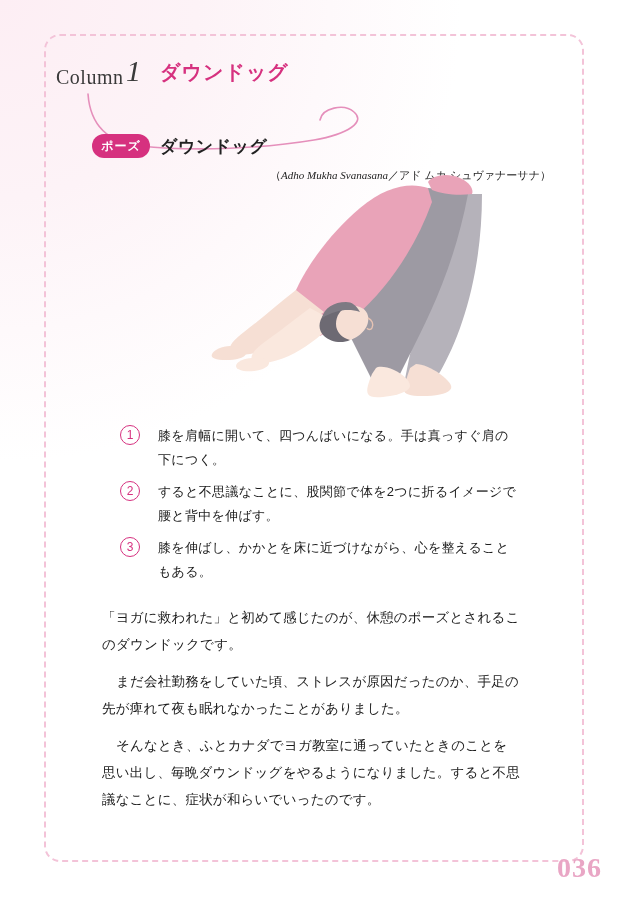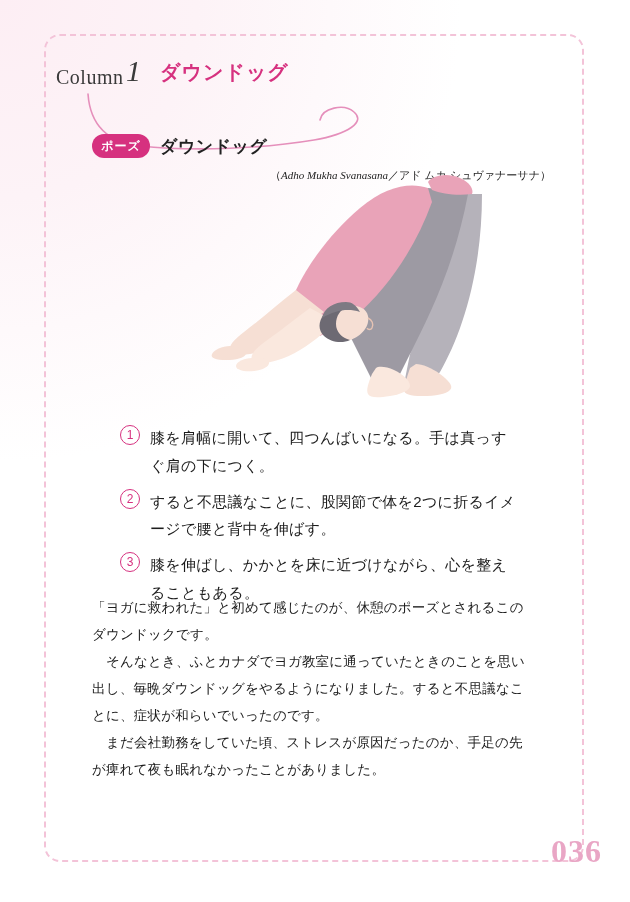--- a/index.html
+++ b/index.html
@@ -149,50 +149,50 @@
     border: 1.5px solid #d6317f;
     border-radius: 50%;
     color: #d6317f;
     font-size: 12px;
     display: flex;
     align-items: center;
     justify-content: center;
     box-sizing: border-box;
   }
   .step-text {
-    margin-left: 30px;
-    font-size: 15px;
+    margin-left: 38px;
+    font-size: 13px;
     line-height: 1.85;
     color: #1c1c1c;
     letter-spacing: 0.3px;
   }
   
   .body-text {
     position: absolute;
     left: 92px;
     top: 594px;
     width: 438px;
     font-size: 13.5px;
     line-height: 2.0;
     color: #1c1c1c;
     letter-spacing: 0.2px;
   }
   .body-text p {
-    margin: 0;
+    margin: 10px;
   }
   .indent {
     text-indent: 14px;
   }
   
   .page-num {
     position: absolute;
     right: 28px;
-    bottom: 32px;
-    font-family: "Liberation Serif", serif;
-    font-size: 32px;
+    bottom: 18px;
+    font-family: "Liberation Serif", serif;
+    font-size: 28px;
     font-weight: bold;
     color: #e9a6c5;
     letter-spacing: 1px;
   }
 </style>
 </head>
 <body>
 
 <div class="page">
 
@@ -250,18 +250,18 @@
       <div class="step-text">すると不思議なことに、股関節で体を2つに折るイメージで腰と背中を伸ばす。</div>
     </div>
     <div class="step">
       <div class="step-num">3</div>
       <div class="step-text">膝を伸ばし、かかとを床に近づけながら、心を整えることもある。</div>
     </div>
   </div>
 
   <div class="body-text">
     <p>「ヨガに救われた」と初めて感じたのが、休憩のポーズとされるこのダウンドックです。</p>
+    <p class="indent">まだ会社勤務をしていた頃、ストレスが原因だったのか、手足の先が痺れて夜も眠れなかったことがありました。</p>
     <p class="indent">そんなとき、ふとカナダでヨガ教室に通っていたときのことを思い出し、毎晩ダウンドッグをやるようになりました。すると不思議なことに、症状が和らいでいったのです。</p>
-    <p class="indent">まだ会社勤務をしていた頃、ストレスが原因だったのか、手足の先が痺れて夜も眠れなかったことがありました。</p>
   </div>
 
   <div class="page-num">036</div>
 </div>
 
 </body></html>

